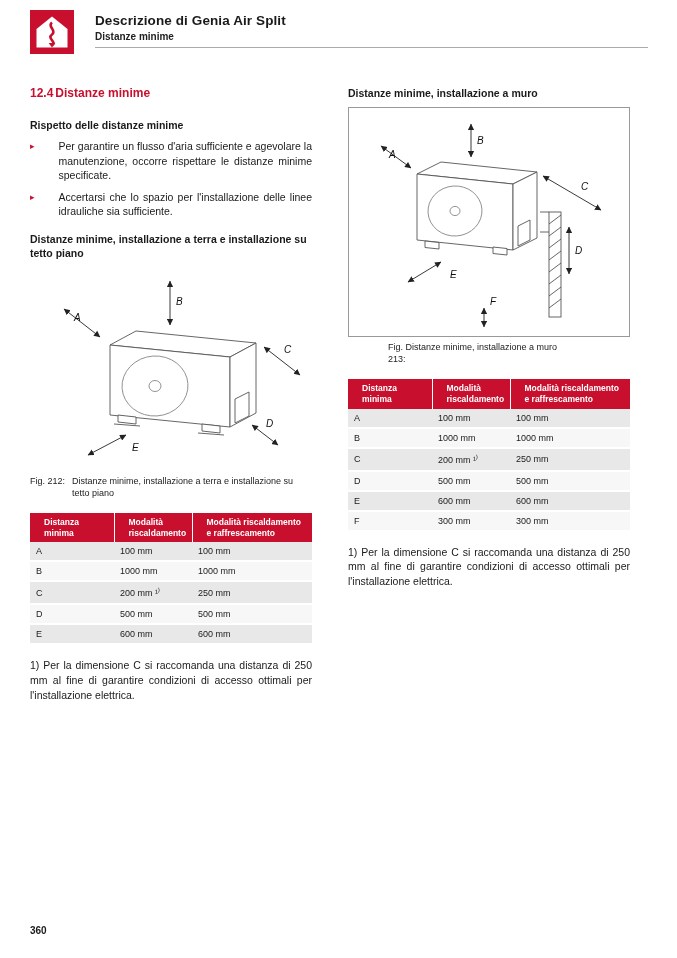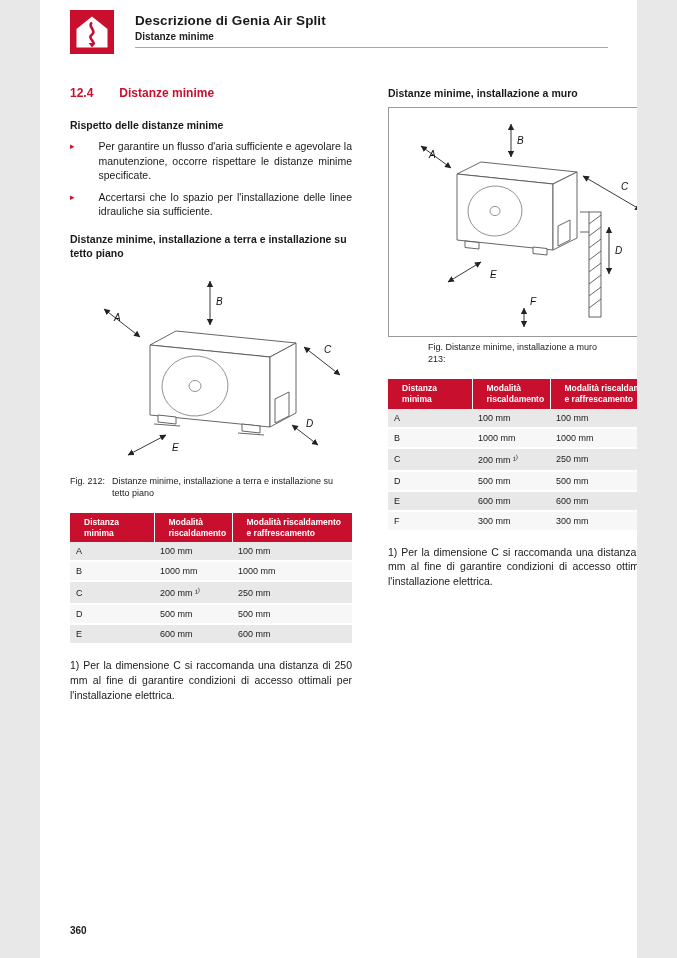--- a/index.html
+++ b/index.html
@@ -1,33 +1,33 @@
 <!DOCTYPE html>
 <html><head>
 <meta charset="utf-8">
 <style>
   :root { --red:#C8102E; --ink:#1a1a1a; }
   * { box-sizing:border-box; margin:0; padding:0; }
   body { background:#e8e8e8; font-family:"Liberation Sans", sans-serif; }
-  .page { width:597px; height:958px; background:#fff; position:relative; margin:0 auto;
+  .page { width:677px; height:958px; background:#fff; position:relative; margin:0 auto;
           color:var(--ink); overflow:hidden; }
 
   
   .header { position:absolute; left:30px; top:8px; right:29px; }
   .logo { position:absolute; left:0; top:2px; width:44px; height:44px; }
   .titles { margin-left:65px; padding-top:5px; }
   .doc-title { font-size:13.5px; font-weight:bold; letter-spacing:.1px; }
   .doc-subtitle { font-size:10px; font-weight:bold; margin-top:3px; color:#222; }
   .header-rule { margin-left:65px; margin-top:5px; border-bottom:1px solid #aaa; }
 
   
   .content { position:absolute; top:86px; left:30px; display:flex; gap:36px; }
   .col { width:282px; }
 
-  .section-title { color:var(--red); font-weight:bold; font-size:12px; display:flex; gap:26px;
+  .section-title { color:var(--red); font-weight:bold; font-size:12px; display:flex; gap:2px;
                    margin-bottom:18px; }
   .h-block { font-weight:bold; font-size:10.5px; line-height:1.35; margin-bottom:7px; }
   .mt { margin-top:13px; }
 
   .bullet { display:flex; gap:7px; font-size:10.5px; line-height:1.38; margin-bottom:7px; }
   .bullet-marker { color:var(--red); font-size:9px; line-height:1.6; flex:0 0 auto; }
   .bullet-text { text-align:justify;margin-left:17px; }
 
   .figure { margin-top:2px; }
   .diagram-frame { border:1px solid #999; padding:4px 4px 2px 4px; }

